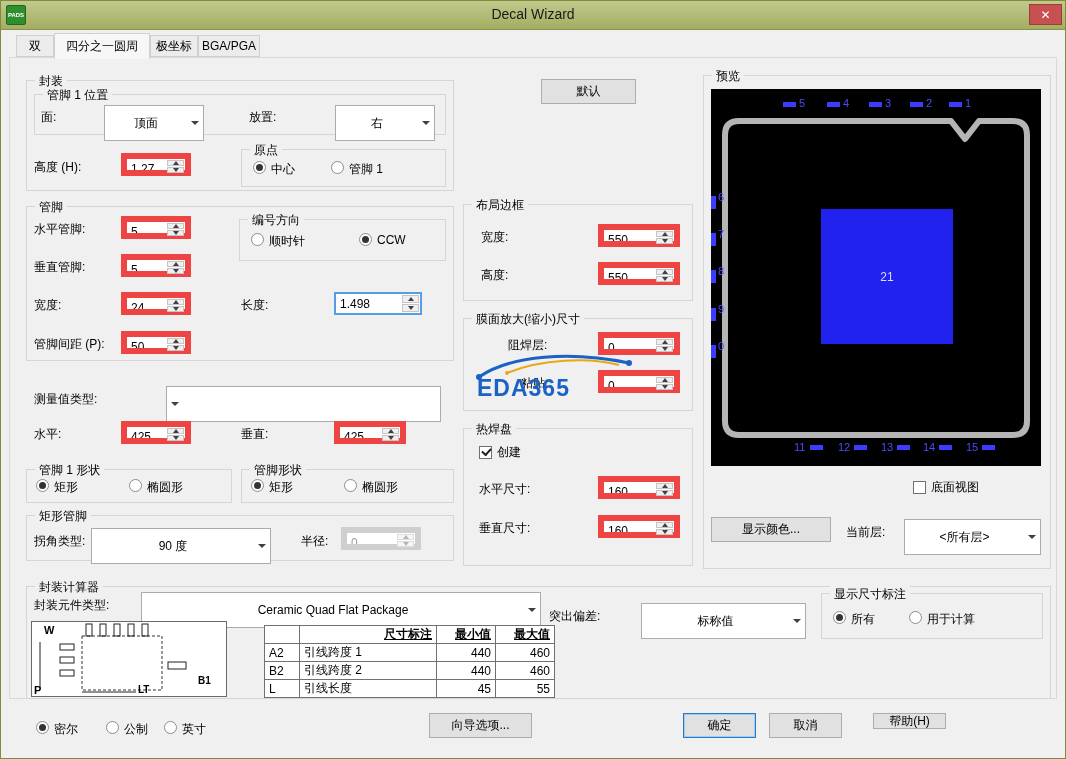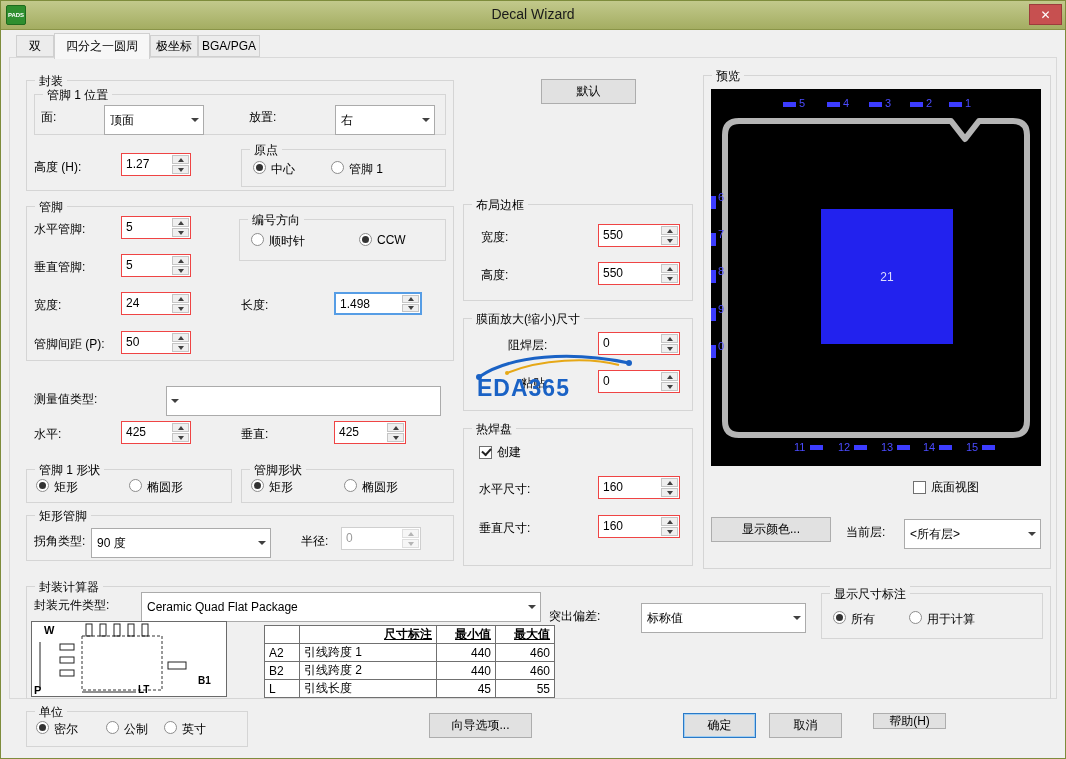--- a/index.html
+++ b/index.html
@@ -20,39 +20,39 @@
   .tab{position:absolute;top:34px;height:22px;background:#ececec;border:1px solid #d0d0d0;
     box-sizing:border-box;display:flex;align-items:center;justify-content:center;z-index:2;}
   .tab.active{top:32px;height:26px;background:#f7f7f7;z-index:4;border-bottom:none;}
   .tabpage{position:absolute;left:8px;top:56px;width:1048px;height:642px;
     border:1px solid #d9d9d9;background:#f0f0f0;box-sizing:border-box;z-index:1;}
   
   .grp{position:absolute;border:1px solid #d5d5d5;box-sizing:border-box;z-index:2;}
   .glbl{position:absolute;top:-8px;left:8px;background:#f0f0f0;padding:0 4px;white-space:nowrap;}
   .lbl{position:absolute;white-space:nowrap;z-index:3;}
   
-  .spin{position:absolute;display:flex;background:#fff;border:1px solid #ef4444;height:23px;
+  .spin{position:absolute;display:flex;background:#fff;border:6px solid #ef4444;height:23px;
     box-sizing:border-box;z-index:3;}
   .spin.focus{border:2px solid #569de5;}
   .stxt{flex:1;padding-left:4px;line-height:20px;overflow:hidden;white-space:nowrap;}
   .sbtns{width:17px;display:flex;flex-direction:column;gap:1px;padding:1px;background:#fff;}
   .sb{flex:1;background:#efefef;border:1px solid #c5c5c5;display:flex;align-items:center;
     justify-content:center;box-sizing:border-box;}
   .tri-up{width:0;height:0;border-left:3px solid transparent;border-right:3px solid transparent;
     border-bottom:4px solid #404040;}
   .tri-dn{width:0;height:0;border-left:3px solid transparent;border-right:3px solid transparent;
     border-top:4px solid #404040;}
   .spin.dis{border-color:#cfcfcf;}
   .spin.dis .stxt{color:#9b9b9b;}
   .spin.dis .sb{background:#f6f6f6;border-color:#dedede;}
   .spin.dis .tri-up{border-bottom-color:#b5b5b5;}
   .spin.dis .tri-dn{border-top-color:#b5b5b5;}
   
-  .combo{position:absolute;display:flex;background:#fff;border:1px solid #ababab;height:30px;
-    box-sizing:border-box;align-items:center;z-index:3;}
+  .combo{position:absolute;display:flex;background:#fff;border:1px solid #ababab;height:36px;
+    box-sizing:border-box;align-items:center;z-index:3;text-align:center;}
   .ctxt{flex:1;padding:0 5px;line-height:20px;overflow:hidden;white-space:nowrap;}
   .carr{width:16px;height:100%;display:flex;align-items:center;justify-content:center;}
   .ctri{width:0;height:0;border-left:4px solid transparent;border-right:4px solid transparent;
     border-top:4px solid #404040;}
   
   .radio{position:absolute;display:flex;gap:5px;height:14px;z-index:3;}
   .rb{width:13px;height:13px;border:1px solid #8d8d8d;border-radius:50%;background:#fff;
     box-sizing:border-box;position:relative;flex:none;}
   .rb.on::after{content:"";position:absolute;left:2px;top:2px;width:7px;height:7px;
     border-radius:50%;background:#333;}
@@ -538,23 +538,20 @@
   </div>
   <div class="radio" style="left:832px;top:610px">
     <span class="rb on"></span>
     <span>所有</span>
   </div>
   <div class="radio" style="left:908px;top:610px">
     <span class="rb"></span>
     <span>用于计算</span>
   </div>
 
-  <div class="grp" style="left:25px;top:710px;width:222px;height:36px">
-    <span class="glbl">单位</span>
-  </div>
   <div class="radio" style="left:35px;top:720px">
     <span class="rb on"></span>
     <span>密尔</span>
   </div>
   <div class="radio" style="left:105px;top:720px">
     <span class="rb"></span>
     <span>公制</span>
   </div>
   <div class="radio" style="left:163px;top:720px">
     <span class="rb"></span>

